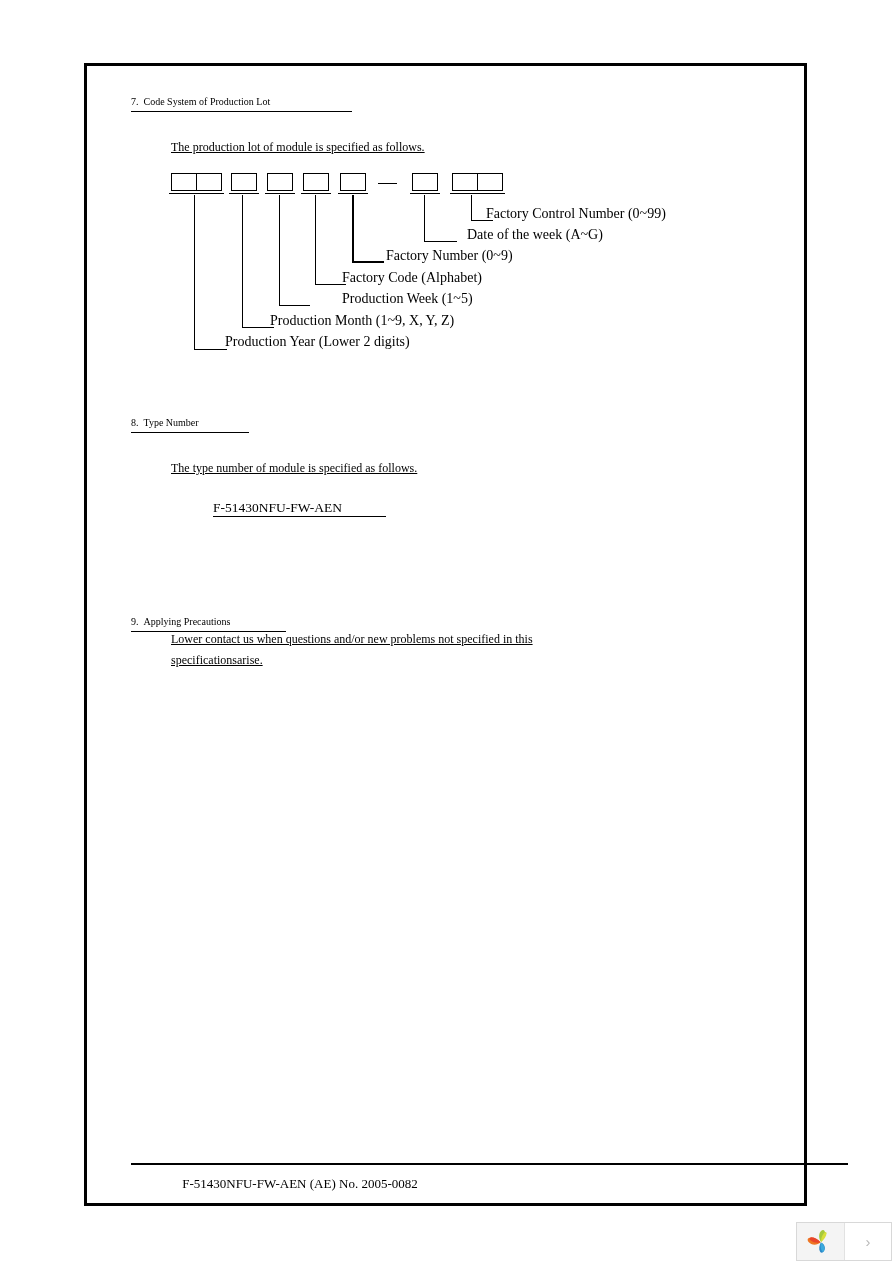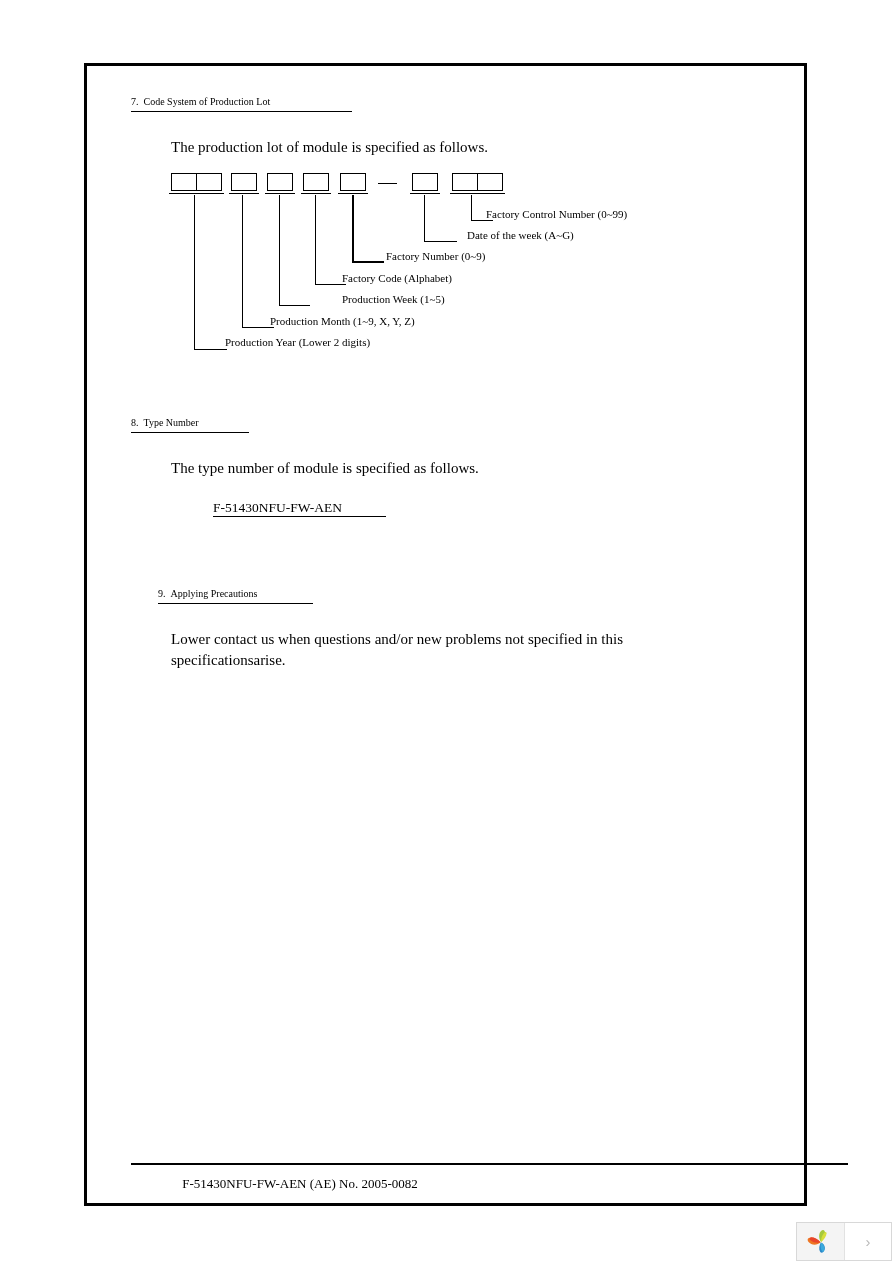--- a/index.html
+++ b/index.html
@@ -41,23 +41,24 @@
     white-space: nowrap;
   }
   .section-head .head-text {
     border-bottom: 1px solid #000;
     padding-bottom: 1px;
     display: inline-block;
   }
 
   .body-text {
     position: absolute;
-    font-size: 15px;
+    font-size: 12px;
     line-height: 21px;
     white-space: nowrap;
+    text-decoration: underline;
   }
 
   .type-number {
     position: absolute;
     font-size: 13.5px;
     line-height: 15px;
   }
   .type-number .tn-text {
     display: inline-block;
     border-bottom: 1px solid #000;
@@ -112,21 +113,21 @@
     left: 0;
     bottom: 0;
     height: 0;
     border-bottom: 1.3px solid #000;
   }
   .leader.thick .v { border-left-width: 2.6px; }
   .leader.thick .h { border-bottom-width: 2.2px; }
 
   .leader-label {
     position: absolute;
-    font-size: 11px;
+    font-size: 14px;
     line-height: 14px;
     white-space: nowrap;
   }
 
   
   #footer-table {
     position: absolute;
     left: 0px;
     bottom: 0px;
     width: 100%;
@@ -268,21 +269,21 @@
         &nbsp;<span>Type Number</span>
       </span>
     </div>
 
     <div class="body-text" style="left:84px; top:392px;">The type number of module is specified as follows.</div>
 
     <div class="type-number" style="left:126px; top:434px;">
       <span class="tn-text">F-51430NFU-FW-AEN</span>
     </div>
 
-    <div class="section-head" style="left:44px; top:520px;margin-left:27px;">
+    <div class="section-head" style="left:44px; top:548px;">
       <span class="head-text" style="padding-right:56px;">
         <span>9.</span>
         &nbsp;<span>Applying Precautions</span>
       </span>
     </div>
 
     <div class="body-text" style="left:84px; top:563px;">Lower contact us when questions and/or new problems not specified in this</div>
     <div class="body-text" style="left:84px; top:584px;">specificationsarise.</div>
 
     <div id="footer-table">

